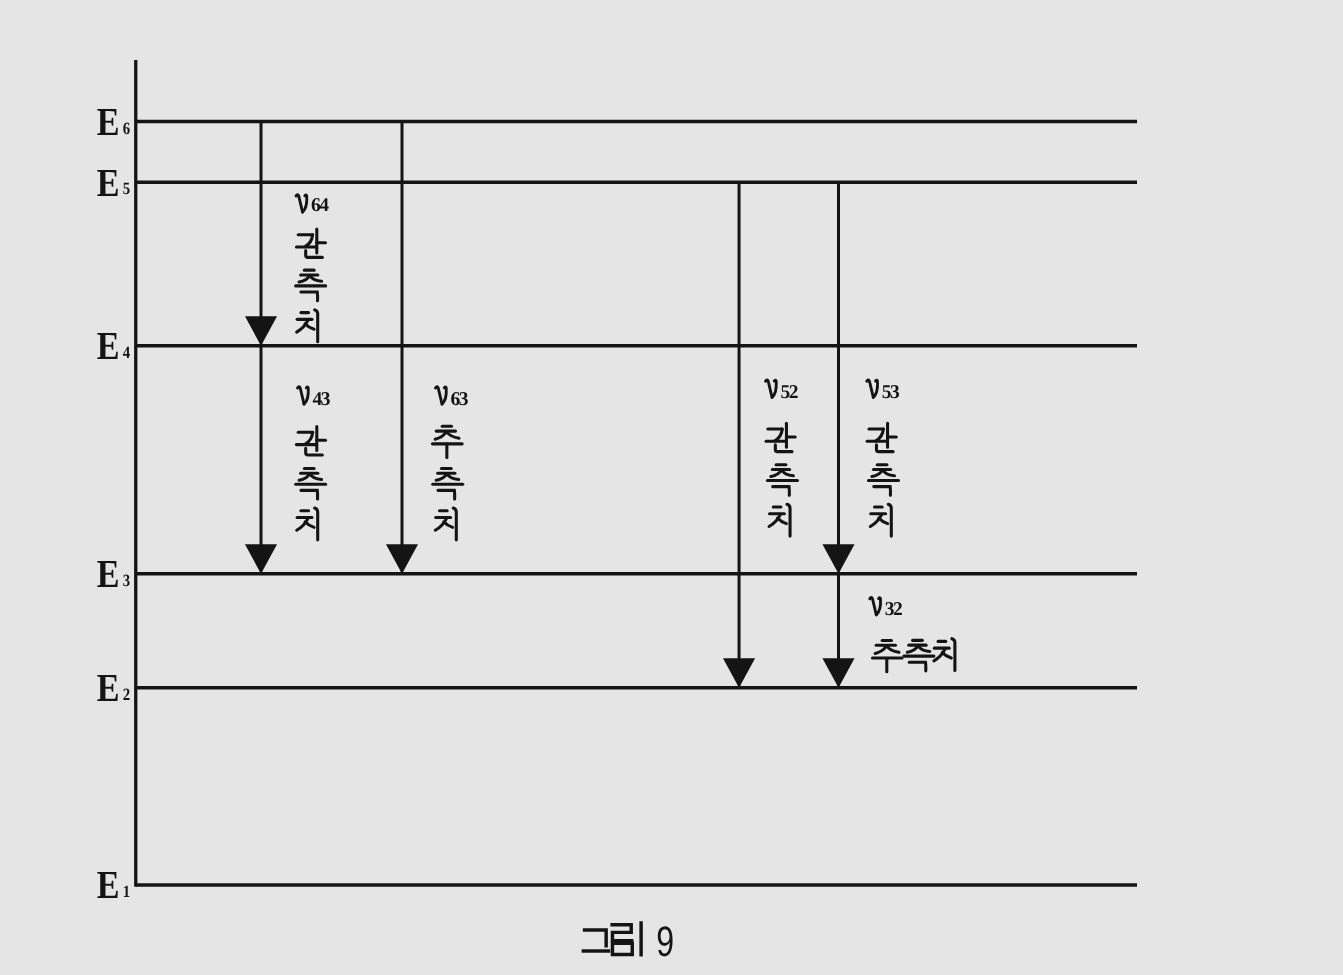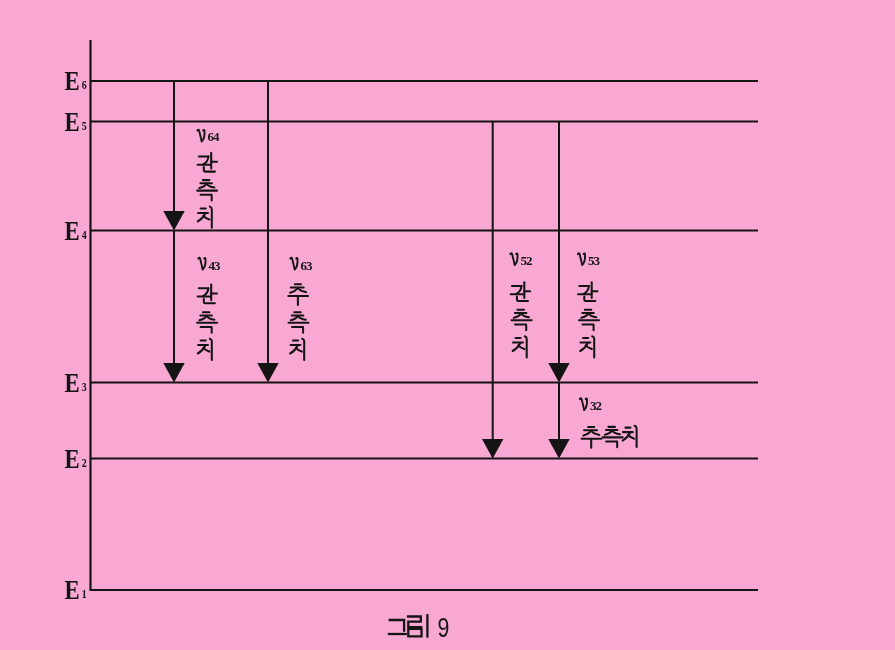--- a/index.html
+++ b/index.html
@@ -1,16 +1,16 @@
 <!DOCTYPE html>
 <html><head>
 <meta charset="utf-8">
 <style>
   html,body{margin:0;padding:0;background:#ffffff;}
-  .wrap{width:895px;height:650px;position:relative;overflow:hidden;background:#f9a8d4;}
+  .wrap{width:895px;height:650px;position:relative;overflow:hidden;background:#e5e5e5;}
   text{font-family:"Liberation Serif", serif;fill:#141414;}
 </style>
 </head>
 <body>
 <div class="wrap">
 <svg width="895" height="650" viewBox="0 0 895 650">
   <defs>
 
     <g id="g-gwan" fill="none" stroke="#141414" stroke-width="2.05" stroke-linecap="round">
       <path d="M1.2,4.1 H10.8"></path>

